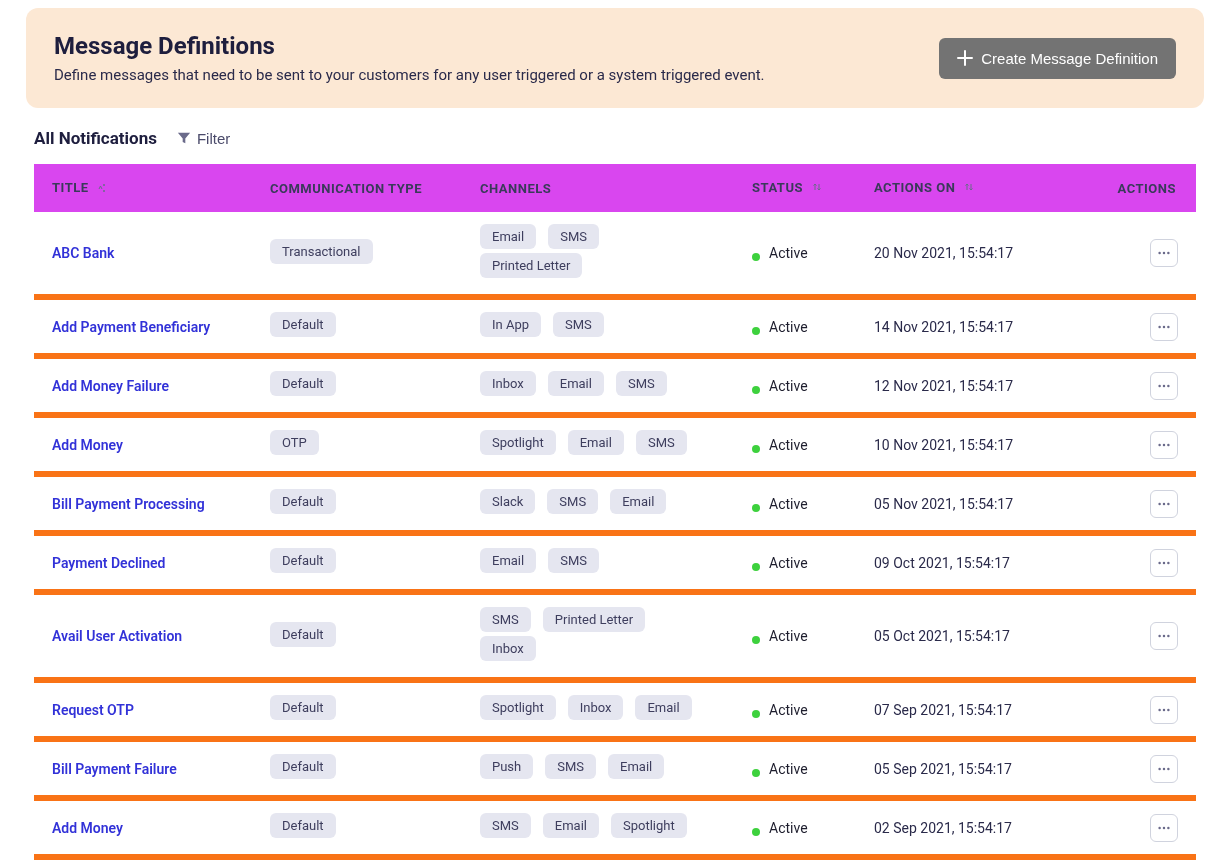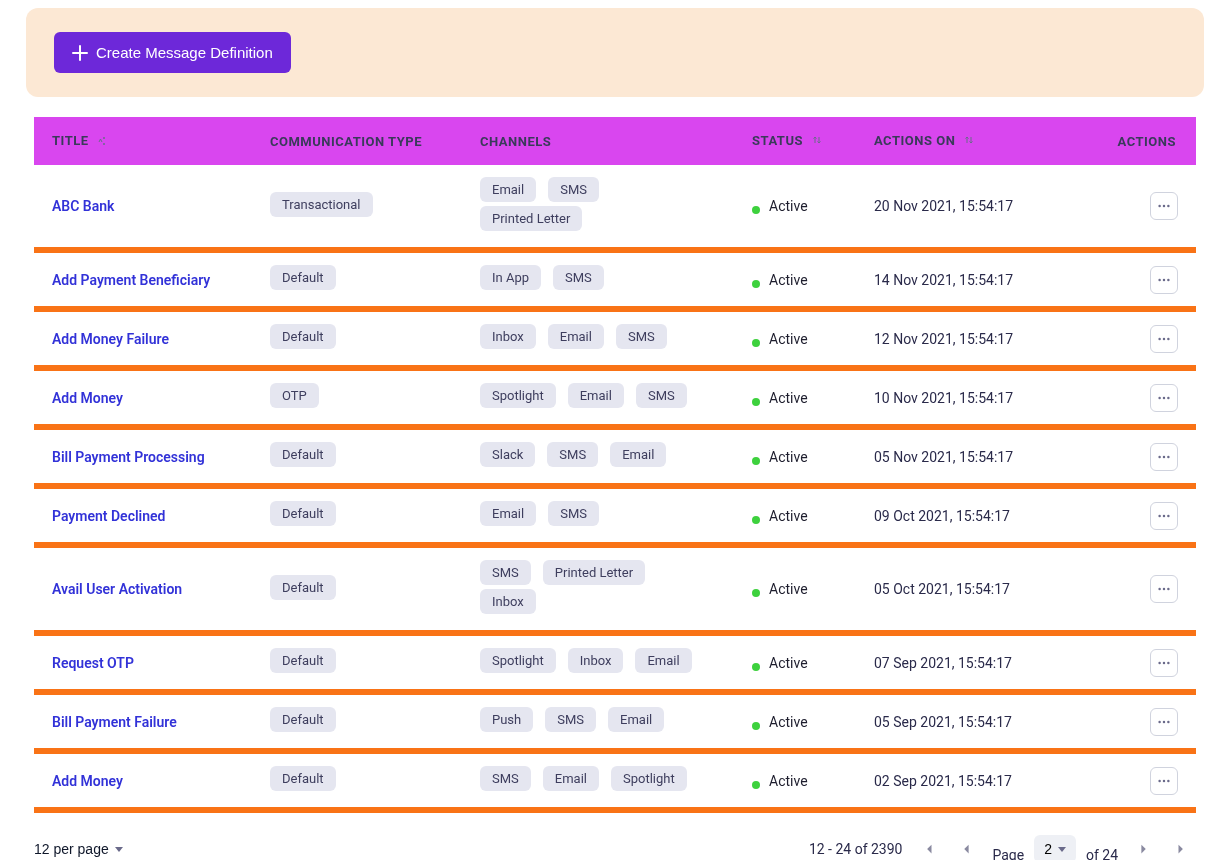--- a/index.html
+++ b/index.html
@@ -1,21 +1,21 @@
 <!DOCTYPE html>
 <html><head>
 <meta charset="utf-8">
 <style>
 * { box-sizing: border-box; margin: 0; padding: 0; }
 body { font-family: -apple-system, BlinkMacSystemFont, 'Segoe UI', Roboto, sans-serif; background: #fff; color: #1e1e2e; width: 1230px; }
 .container { padding: 8px 8px 0 8px; }
 .header-banner { background: #fce8d4; border-radius: 12px; padding: 24px 28px; display: flex; justify-content: space-between; align-items: center; margin: 0 18px 20px 18px; }
 .header-text h1 { font-size: 24px; font-weight: 700; color: #1e1e3e; margin-bottom: 6px; }
 .header-text p { font-size: 15px; color: #2a2a4a; }
-.create-btn { background: #6d28d9; color: #fff; border: none; border-radius: 6px; padding: 12px 18px; font-size: 15px; font-weight: 500; cursor: pointer; display: flex; align-items: center; gap: 8px; }
+.create-btn { background: #737373; color: #fff; border: none; border-radius: 6px; padding: 12px 18px; font-size: 15px; font-weight: 500; cursor: pointer; display: flex; align-items: center; gap: 8px; }
 .create-btn svg { width: 16px; height: 16px; }
 .toolbar { display: flex; align-items: center; gap: 20px; padding: 0 0 16px 26px; }
 .toolbar-title { font-size: 17px; font-weight: 700; color: #1e1e3e; }
 .filter-btn { display: flex; align-items: center; gap: 6px; background: none; border: none; cursor: pointer; color: #4a4a6a; font-size: 15px; }
 .filter-btn svg { width: 14px; height: 14px; fill: #6a6a8a; }
 .table-wrap { margin: 0 26px; }
 table { width: 100%; border-collapse: collapse; }
 thead tr { background: #d946ef; }
 th { text-align: left; padding: 16px 18px; font-size: 13px; font-weight: 700; color: #3a3a5a; letter-spacing: 0.5px; }
 th.actions { text-align: right; padding-right: 20px; }
@@ -45,28 +45,41 @@
 .col-channels { width: 272px; }
 .col-status { width: 122px; }
 .col-modified { width: 238px; }
 .col-actions { width: auto; }
 </style>
 </head>
 <body>
 
 <div class="container">
   <div class="header-banner">
+    <div class="header-text">
+      <h1>Message Definitions</h1>
+      <p>Define messages that need to be sent to your customers for any user triggered or a system triggered event.</p>
+    </div>
     <button class="create-btn">
       <svg viewBox="0 0 16 16">
           <path d="M8 1v14M1 8h14" stroke="#fff" stroke-width="2" stroke-linecap="round"></path>
         </svg>
       <span>Create Message Definition</span>
     </button>
   </div>
 
+  <div class="toolbar">
+    <span class="toolbar-title">All Notifications</span>
+    <button class="filter-btn">
+      <svg viewBox="0 0 16 16">
+          <path d="M1 2h14l-5.5 6.5V14l-3-1.5V8.5z"></path>
+        </svg>
+      <span>Filter</span>
+    </button>
+  </div>
 
   <div class="table-wrap">
     <table>
       <thead>
         <tr>
           <th class="col-title">
             <span>TITLE</span>
             <span class="sort-icon"><svg width="12" height="12" viewBox="0 0 12 12">
                   <path d="M3 8l1.5-3M4.5 5l1.5 3" stroke="#6a6a8a" stroke-width="1" fill="none"></path>
                   <path d="M7 4l2 0M7 10l2 0M8 3v2M8 9v2" stroke="#6a6a8a" stroke-width="1"></path>

